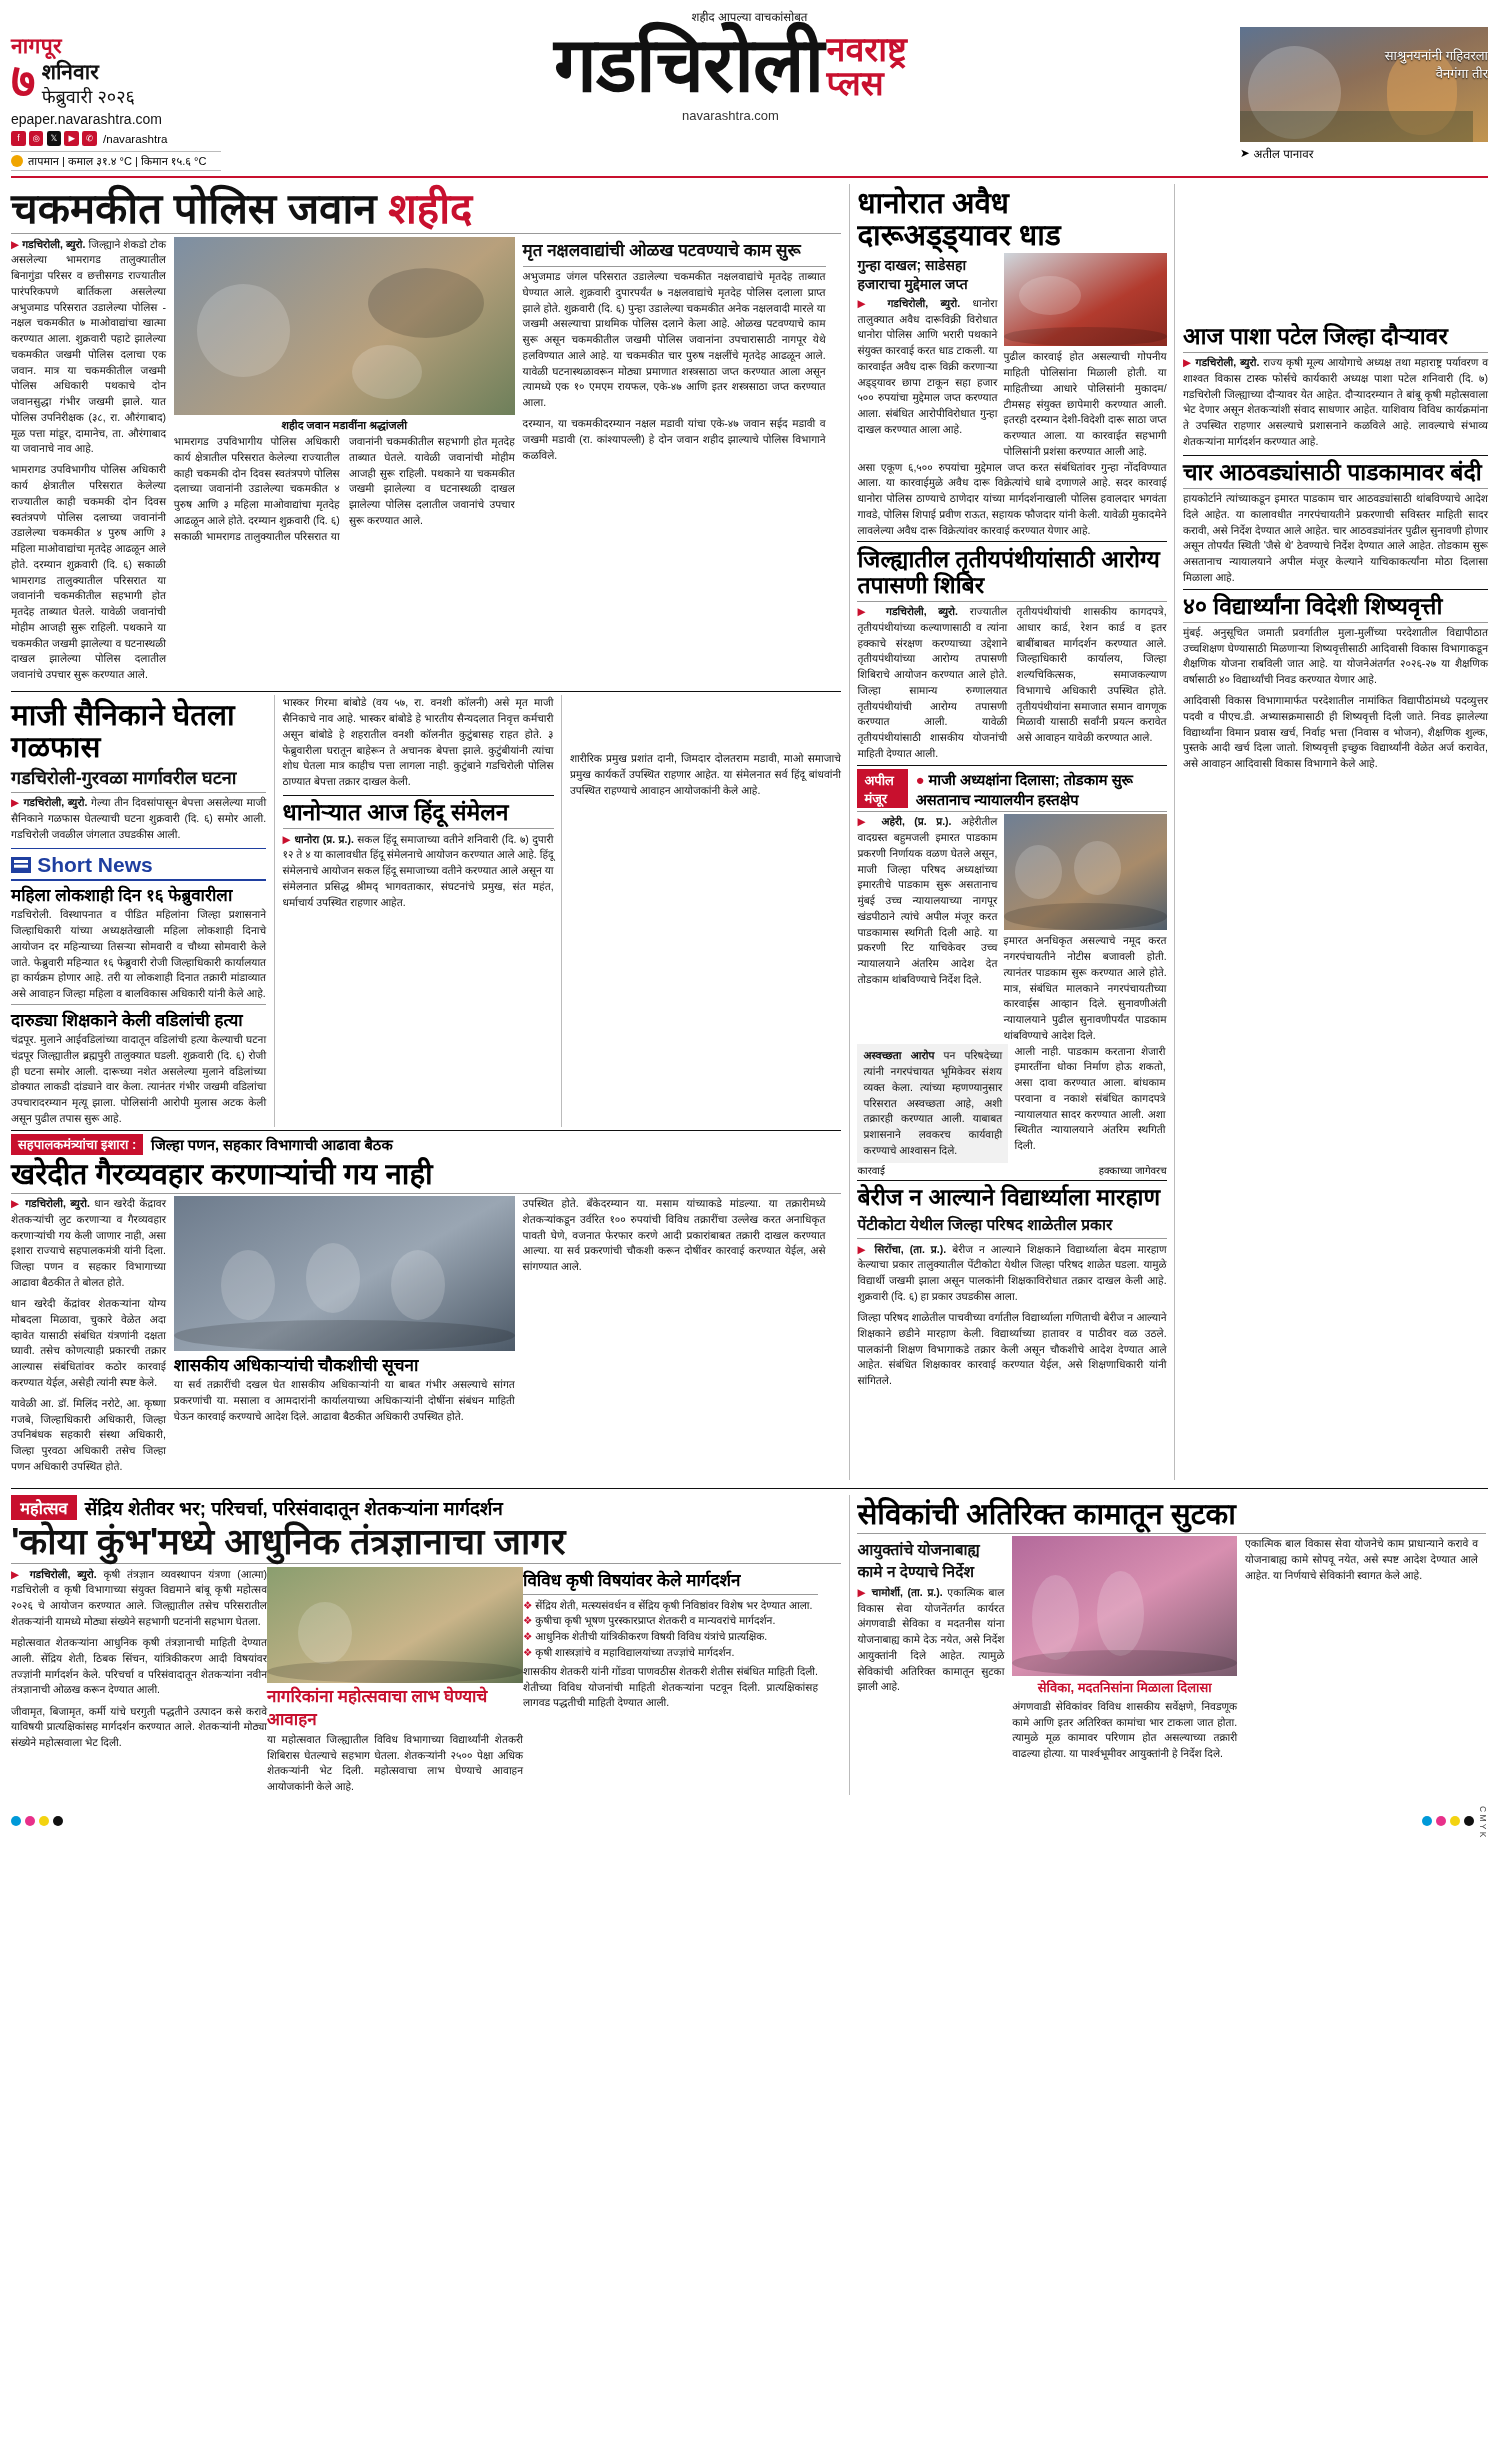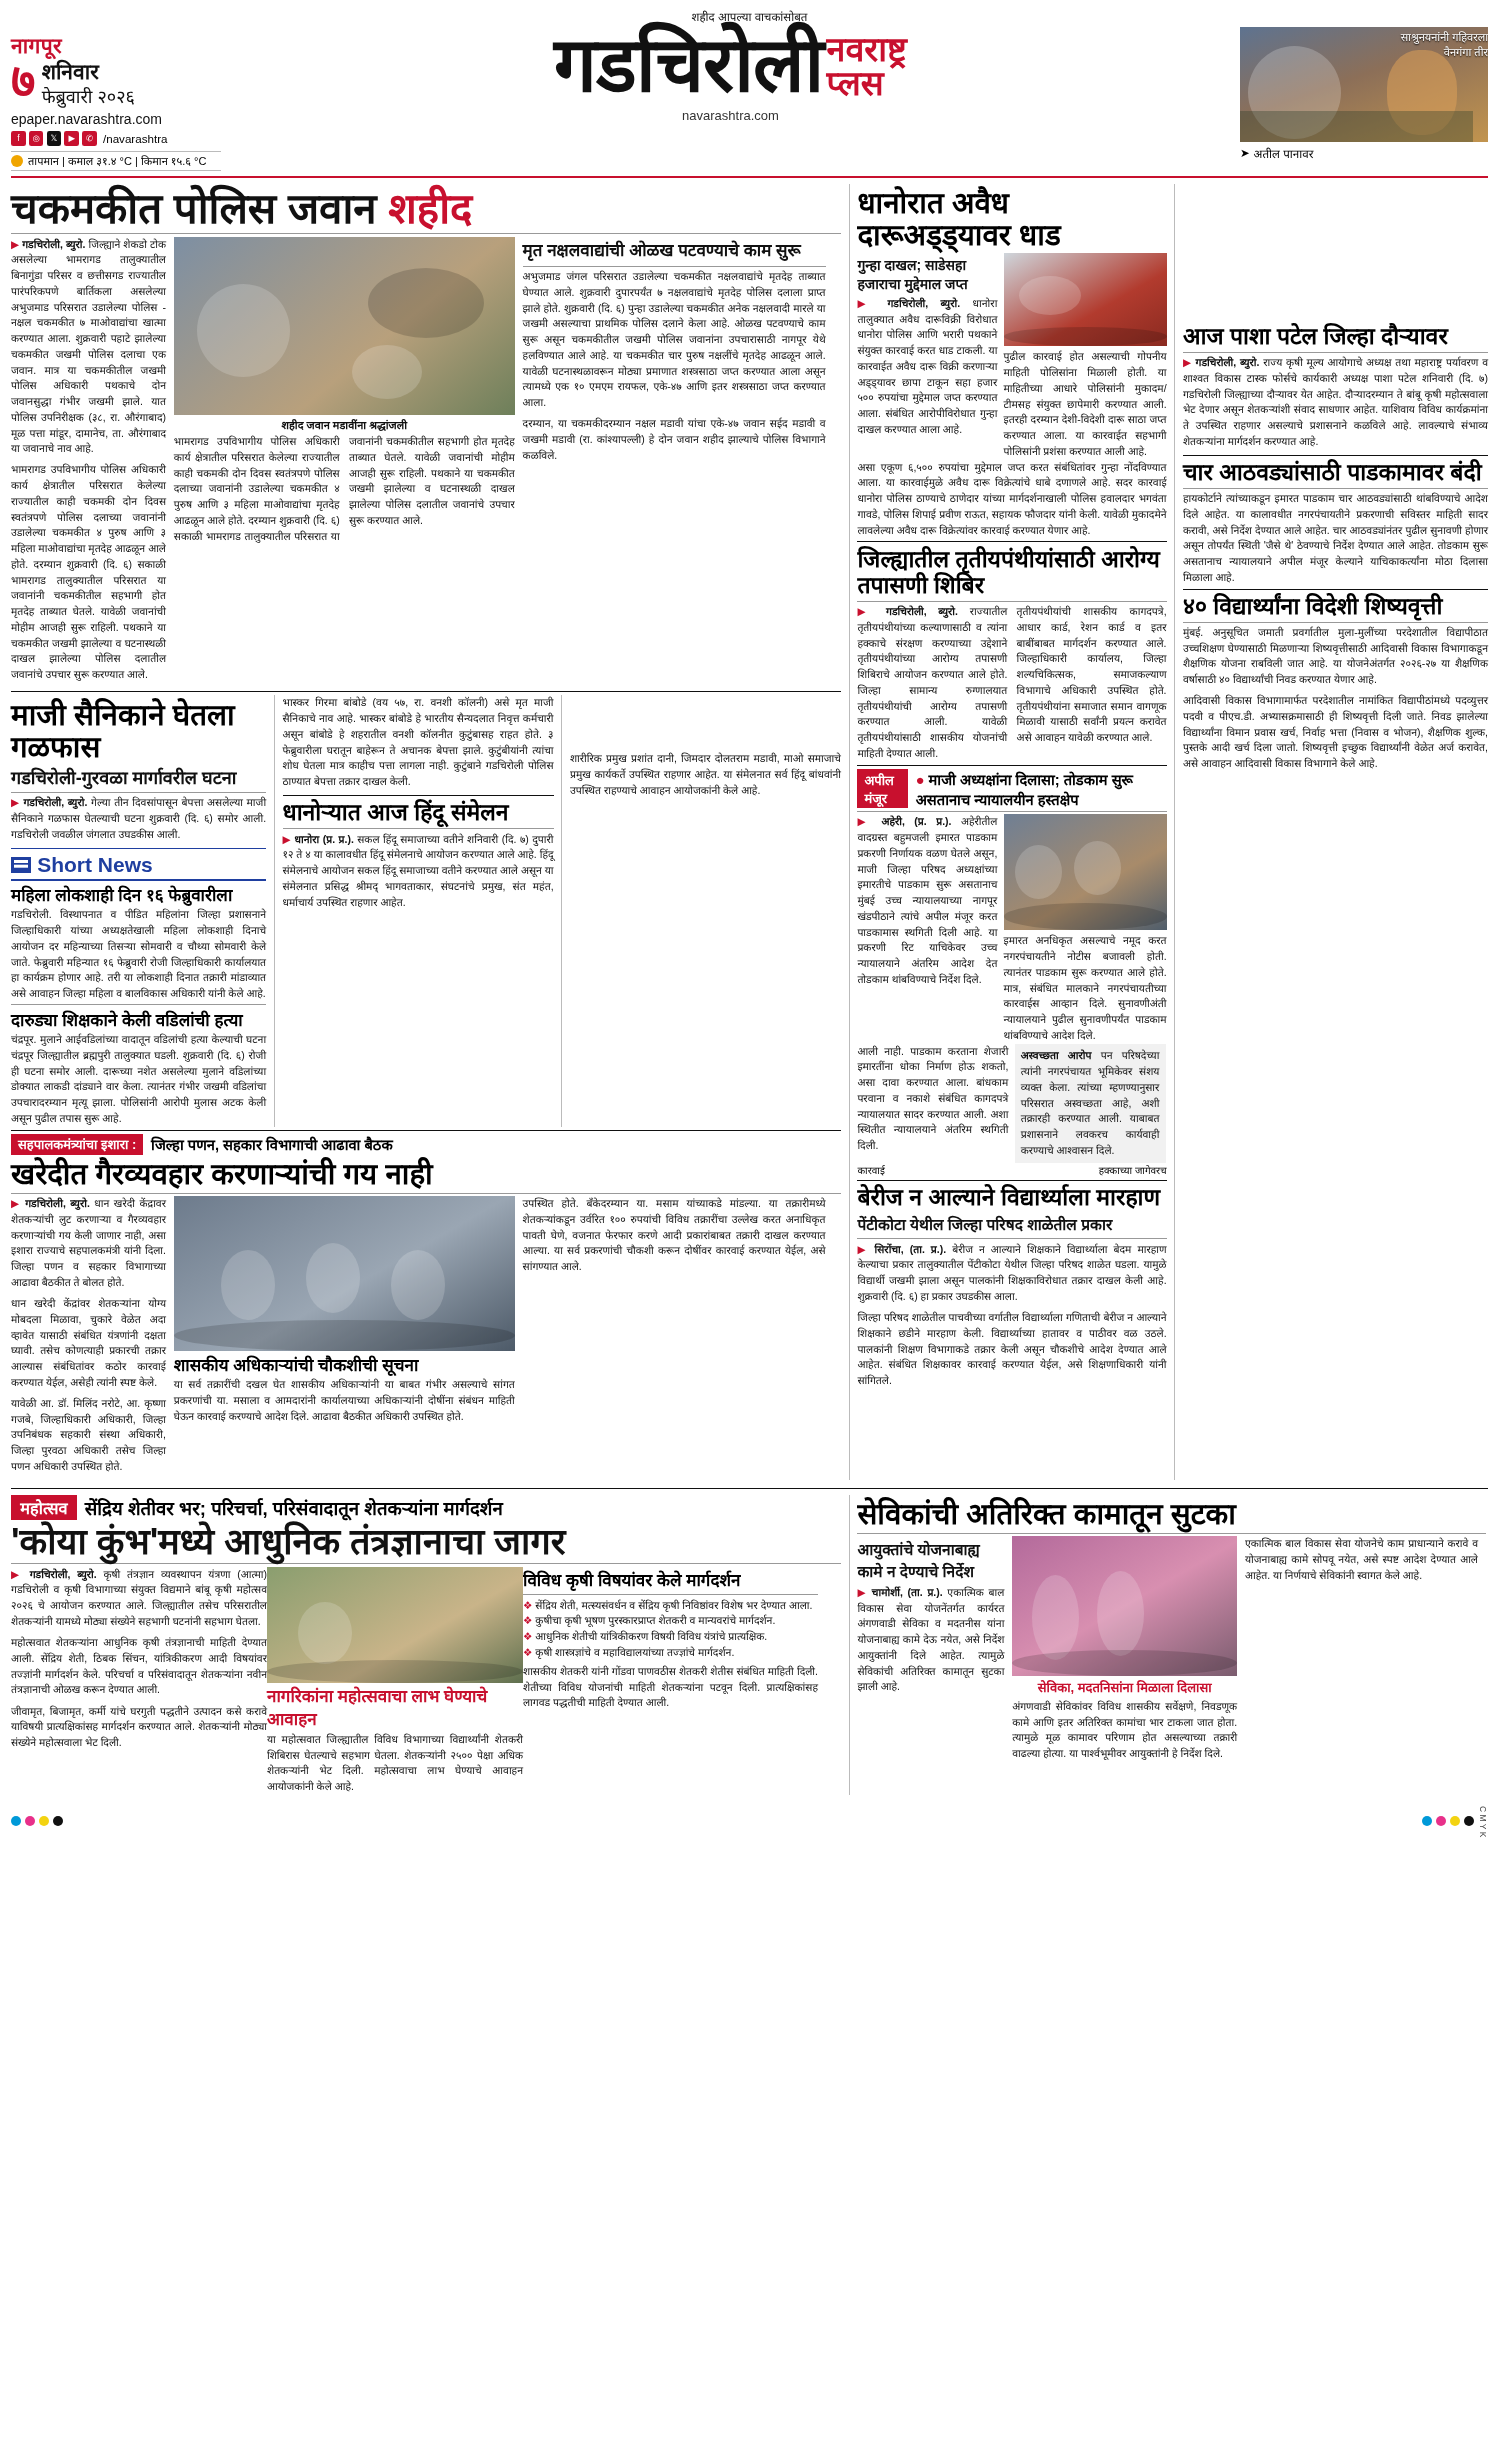--- a/index.html
+++ b/index.html
@@ -58,22 +58,22 @@
   .mast-right { width: 248px; }
   .mast-photo {
     width: 248px; height: 115px;
     background: linear-gradient(160deg,#5e7390 0%, #8c6f58 45%, #c2944e 100%);
     position: relative; overflow: hidden;
   }
   .mast-photo .blob1 { position:absolute; width:93px;height:93px;border-radius:50%;background:rgba(255,255,255,.22); left:7.8px; top:18.6px;}
   .mast-photo .blob2 { position:absolute; width:70px;height:85px;border-radius:45%;background:rgba(220,160,90,.55); right:31px; top:23px;}
   .mast-photo .blob3 { position:absolute; width:233px;height:31px;background:rgba(40,60,40,.35); left:0; bottom:0;}
   .mast-caption {
-    position: absolute; right: 0; top: 3px; width: 107px;
-    text-align: right; font-size: 11px; color: #fff; text-shadow: 0 0.8px 1.6px #000;
+    position: absolute; right: 0; top: 20px; width: 107px;
+    text-align: right; font-size: 13px; color: #fff; text-shadow: 0 0.8px 1.6px #000;
     line-height: 1.35;
   }
   .mast-byline { font-size: 11.6px; margin-top: 3.1px; display:flex; align-items:center; gap:3.9px;}
   .rule-red { border-top: 2.3px solid #c8102e; margin: 4.7px 0 0 0; }
   .rule-thin { border-top: 0.8px solid #999; margin: 2.3px 0; }
   .rule-black { border-top: 1.6px solid #111; margin: 3.1px 0; }
 
   
   .cols { display: flex; gap: 7.8px; margin-top: 6.2px; }
   .col { }
@@ -351,25 +351,25 @@
           <div style="width:163px;">
             <div class="photo" style="width:163px;height:116px;background:linear-gradient(150deg,#6f7f94,#a88b6a 60%,#4f5d6b);">
               <div class="p1" style="width:47px;height:54px;left:11.6px;top:31px;"></div>
               <div class="p1" style="width:47px;height:54px;left:70px;top:27px;"></div>
               <div class="p2" style="width:163px;height:27px;left:0;bottom:0;"></div>
             </div>
             <div class="body" style="margin-top:3.1px;">इमारत अनधिकृत असल्याचे नमूद करत नगरपंचायतीने नोटीस बजावली होती. त्यानंतर पाडकाम सुरू करण्यात आले होते. मात्र, संबंधित मालकाने नगरपंचायतीच्या कारवाईस आव्हान दिले. सुनावणीअंती न्यायालयाने पुढील सुनावणीपर्यंत पाडकाम थांबविण्याचे आदेश दिले.</div>
           </div>
         </div>
         <div style="display:flex;gap:6.2px;">
-          <div style="width:151px;" class="body">आली नाही. पाडकाम करताना शेजारी इमारतींना धोका निर्माण होऊ शकतो, असा दावा करण्यात आला. बांधकाम परवाना व नकाशे संबंधित कागदपत्रे न्यायालयात सादर करण्यात आली. अशा स्थितीत न्यायालयाने अंतरिम स्थगिती दिली.</div>
           <div style="width:151px;" class="body gray-box">
             <b>अस्वच्छता आरोप</b>
             <span>पन परिषदेच्या त्यांनी नगरपंचायत भूमिकेवर संशय व्यक्त केला. त्यांच्या म्हणण्यानुसार परिसरात अस्वच्छता आहे, अशी तक्रारही करण्यात आली. याबाबत प्रशासनाने लवकरच कार्यवाही करण्याचे आश्वासन दिले.</span>
           </div>
+          <div style="width:151px;" class="body">आली नाही. पाडकाम करताना शेजारी इमारतींना धोका निर्माण होऊ शकतो, असा दावा करण्यात आला. बांधकाम परवाना व नकाशे संबंधित कागदपत्रे न्यायालयात सादर करण्यात आली. अशा स्थितीत न्यायालयाने अंतरिम स्थगिती दिली.</div>
         </div>
         <div style="display:flex;justify-content:space-between;font-size:10px;font-weight:normal;">
           <span>कारवाई</span>
           <span>हक्काच्या जागेवरच</span>
         </div>
       </div>
 
       <div class="rule-black"></div>
 
       <div>

